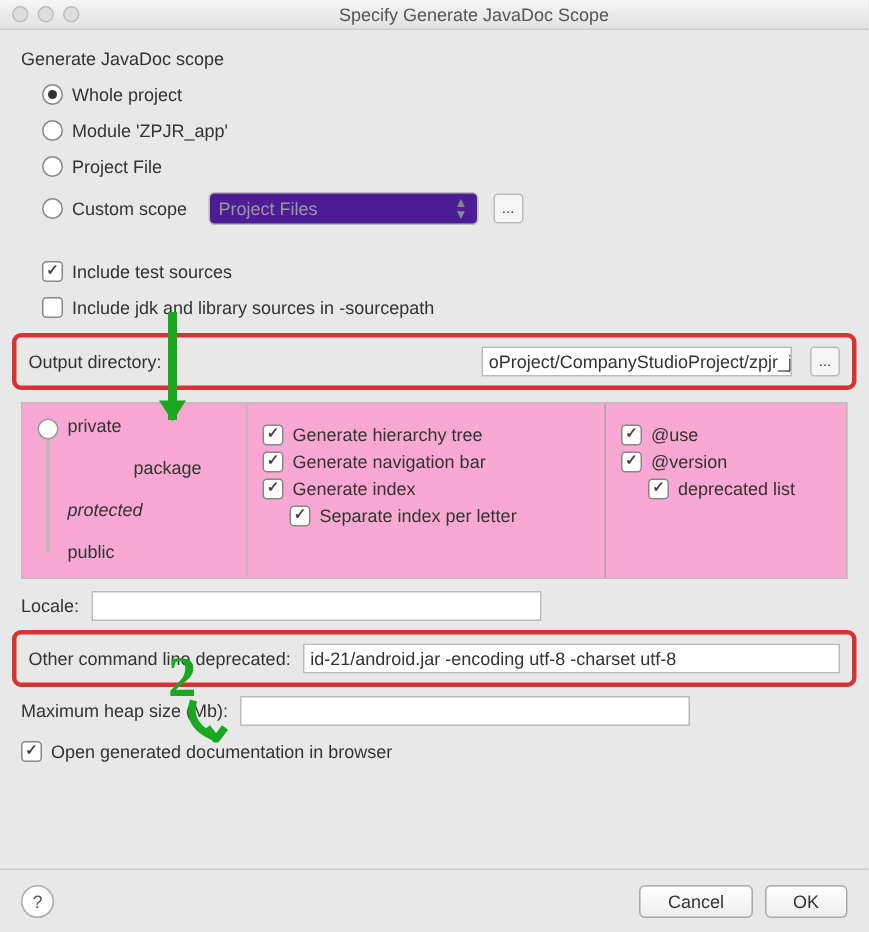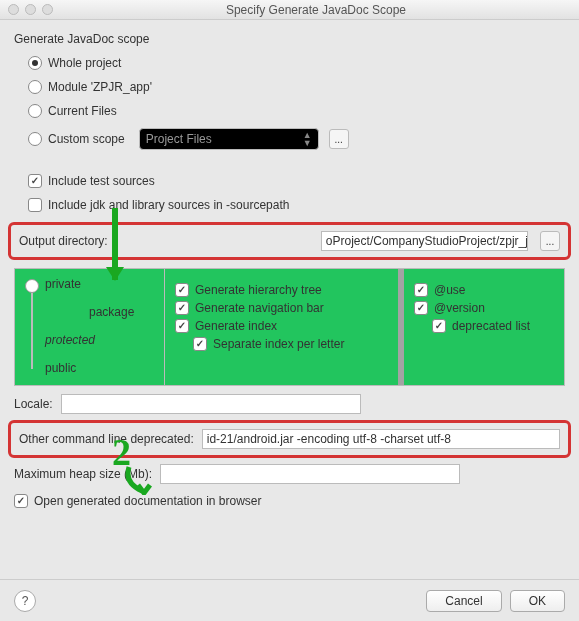--- a/index.html
+++ b/index.html
@@ -31,21 +31,21 @@
     .radio, .checkbox {
       width: 14px; height: 14px; border: 1px solid #888; background: #fff;
       display: inline-flex; align-items: center; justify-content: center;
       font-size: 10px; cursor: pointer;
     }
     .radio { border-radius: 50%; }
     .radio.selected::after { content: ""; width: 6px; height: 6px; background: #333; border-radius: 50%; }
     .checkbox { border-radius: 3px; color: #444; }
     .checkbox.checked::after { content: "✓"; font-weight: bold; line-height: 1; }
     .combo {
-      display: inline-flex; align-items: center; background: #000000; border: 1px solid #bbb;
+      display: inline-flex; align-items: center; background: #4c1d95; border: 1px solid #bbb;
       border-radius: 4px; padding: 2px 6px; color: #999; height: 22px; margin-left: 8px;
       width: 180px; justify-content: space-between;
     }
     .combo .arrows { color: #888; font-size: 9px; line-height: 8px; }
     .small-btn {
       width: 20px; height: 20px; border: 1px solid #bbb; background: #f5f5f5;
       border-radius: 3px; display: inline-flex; align-items: center; justify-content: center;
       margin-left: 4px; font-size: 10px;
     }
     .field-row { display: flex; align-items: center; margin: 6px 0; gap: 8px; }
@@ -53,25 +53,25 @@
     .text-input {
       flex: 1; height: 20px; border: 1px solid #bbb; background: #fff; padding: 2px 4px;
       font-size: 12px; overflow: hidden; white-space: nowrap; text-overflow: clip;
     }
     .text-input.right { text-align: left; direction: ltr; }
     .red-box {
       border: 3px solid #d43434; border-radius: 6px; padding: 6px 8px; margin: 6px -6px;
       display: flex; align-items: center; gap: 8px;
     }
     .panel {
-      border: 1px solid #bbb; background: #22c55e; margin: 8px 0; display: flex; padding: 0;
+      border: 1px solid #bbb; background: #f9a8d4; margin: 8px 0; display: flex; padding: 0;
     }
     .panel-col { padding: 10px; }
     .panel-col.left { width: 150px; border-right: 1px solid #bbb; }
-    .panel-col.mid { flex: 1; border-right: 6px solid #a3a3a3; }
+    .panel-col.mid { flex: 1; border-right: 1px solid #a3a3a3; }
     .panel-col.right { width: 160px; }
     .slider-wrap { display: flex; flex-direction: column; gap: 12px; position: relative; }
     .slider-track {
       position: absolute; left: 6px; top: 6px; bottom: 6px; width: 2px; background: #bbb;
     }
     .slider-knob {
       position: absolute; left: 0; top: 0; width: 14px; height: 14px; border-radius: 50%;
       background: #fff; border: 1px solid #999;
     }
     .slider-label { margin-left: 20px; }
@@ -138,21 +138,21 @@
   <div class="radio-row">
     <span class="radio selected"></span>
     <span>Whole project</span>
   </div>
   <div class="radio-row">
     <span class="radio"></span>
     <span>Module 'ZPJR_app'</span>
   </div>
   <div class="radio-row">
     <span class="radio"></span>
-    <span>Current Files</span>
+    <span>Project File</span>
   </div>
   <div class="radio-row">
     <span class="radio"></span>
     <span>Custom scope</span>
     <span class="combo">
       <span>Project Files</span>
       <span class="arrows">▲<br>▼</span>
     </span>
     <span class="small-btn">...</span>
   </div>

